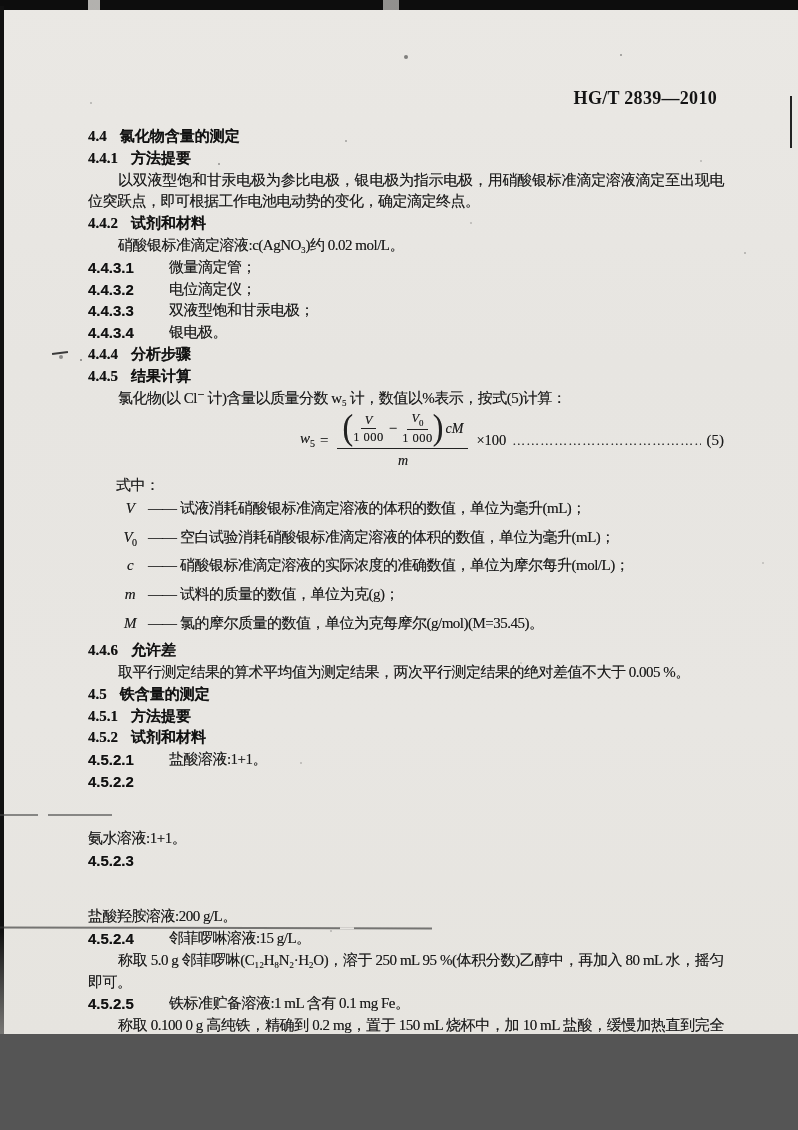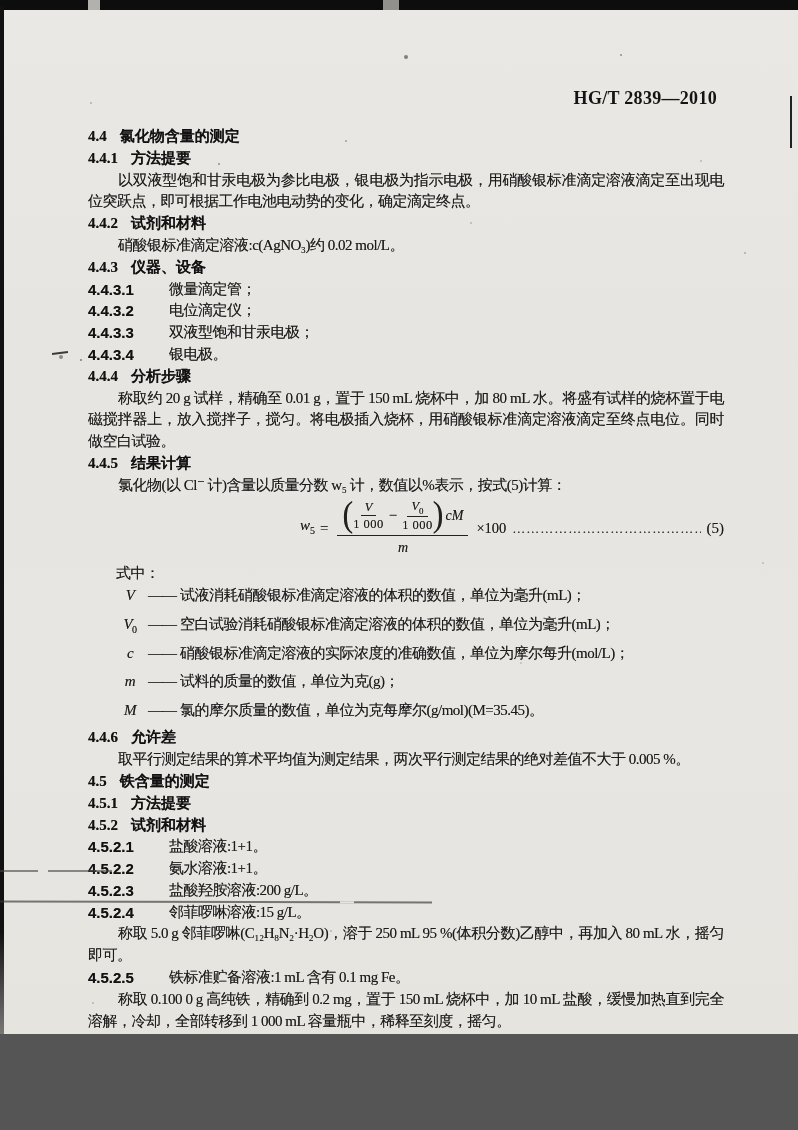--- a/index.html
+++ b/index.html
@@ -45,21 +45,21 @@
   
   .edge-top{position:absolute;top:0;left:0;width:798px;height:10px;
     background:linear-gradient(90deg,#0d0d0d 0 11%,rgba(13,13,13,.25) 11% 12.5%,#0d0d0d 12.5% 48%,rgba(13,13,13,.4) 48% 50%,#0d0d0d 50% 100%);}
   .edge-left{position:absolute;top:6px;left:0;width:4px;height:1052px;
     background:linear-gradient(180deg,#111 0 88%,rgba(17,17,17,.4) 100%);}
   .edge-right-tick{position:absolute;top:96px;right:6px;width:2.5px;height:52px;background:#222;}
   .edge-bottom{position:absolute;top:1122px;left:30px;width:222px;height:4px;background:#0c0c0c;transform:rotate(.2deg);}
   .pencil-bottom-solid{position:absolute;top:1108px;left:8px;width:428px;height:2px;
     background:linear-gradient(90deg,#3c3c3c,#4a4a4a 70%,#666);transform:rotate(-.1deg);}
   .pencil-bottom-dash{position:absolute;top:1108px;left:448px;width:248px;border-top:2px dashed rgba(80,80,80,.55);}
-  .row-rel{position:relative;}
+  .row-rel{position:relative;flex-direction:column;}
   .pencil-left-dash{position:absolute;left:-88px;top:55%;width:112px;border-top:2px solid rgba(70,70,70,.6);}
   .pencil-left-dash::after{content:"";position:absolute;left:38px;top:-2px;width:10px;height:2px;background:#e7e5e1;}
   .pencil-underline{position:absolute;left:-88px;bottom:-1px;width:432px;border-top:2px solid rgba(55,55,55,.65);transform:rotate(.15deg);}
   .pencil-underline::after{content:"";position:absolute;left:340px;top:-2px;width:14px;height:2px;background:#e7e5e1;}
   .speckles{position:absolute;top:0;left:0;width:2px;height:2px;background:transparent;border-radius:50%;
     box-shadow:405px 56px 0 1px rgba(40,40,40,.55),620px 54px 0 0 rgba(60,60,60,.5),
     345px 140px 0 0 rgba(70,70,70,.45),218px 163px 0 0 rgba(60,60,60,.5),
     90px 102px 0 0 rgba(90,90,90,.4),470px 222px 0 0 rgba(90,90,90,.35),
     744px 252px 0 0 rgba(80,80,80,.4),182px 272px 0 0 rgba(90,90,90,.35),
     60px 356px 0 1px rgba(50,50,50,.5),80px 359px 0 0 rgba(50,50,50,.6),
@@ -96,24 +96,20 @@
       <span>方法提要</span>
     </div>
     <p class="para">以双液型饱和甘汞电极为参比电极，银电极为指示电极，用硝酸银标准滴定溶液滴定至出现电位突跃点，即可根据工作电池电动势的变化，确定滴定终点。</p>
 
     <div class="hd">
       <span class="num">4.4.2</span>
       <span>试剂和材料</span>
     </div>
     <p class="para">硝酸银标准滴定溶液:c(AgNO₃)约 0.02 mol/L。</p>
 
-    <div class="hd">
-      <span class="num">4.4.3</span>
-      <span>仪器、设备</span>
-    </div>
     <div class="item">
       <span class="inum">4.4.3.1</span>
       <span>微量滴定管；</span>
     </div>
     <div class="item">
       <span class="inum">4.4.3.2</span>
       <span>电位滴定仪；</span>
     </div>
     <div class="item">
       <span class="inum">4.4.3.3</span>
@@ -121,21 +117,20 @@
     </div>
     <div class="item">
       <span class="inum">4.4.3.4</span>
       <span>银电极。</span>
     </div>
 
     <div class="hd">
       <span class="num">4.4.4</span>
       <span>分析步骤</span>
     </div>
-    <p class="para">称取约 20 g 试样，精确至 0.01 g，置于 150 mL 烧杯中，加 80 mL 水。将盛有试样的烧杯置于电磁搅拌器上，放入搅拌子，搅匀。将电极插入烧杯，用硝酸银标准滴定溶液滴定至终点电位。同时做空白试验。</p>
 
     <div class="hd">
       <span class="num">4.4.5</span>
       <span>结果计算</span>
     </div>
     <p class="para">氯化物(以 Cl⁻ 计)含量以质量分数 w₅ 计，数值以%表示，按式(5)计算：</p>
 
     <div class="formula-row">
       <span class="f-lhs"><span>w</span><sub>5</sub></span>
       <span class="f-eq">=</span>

